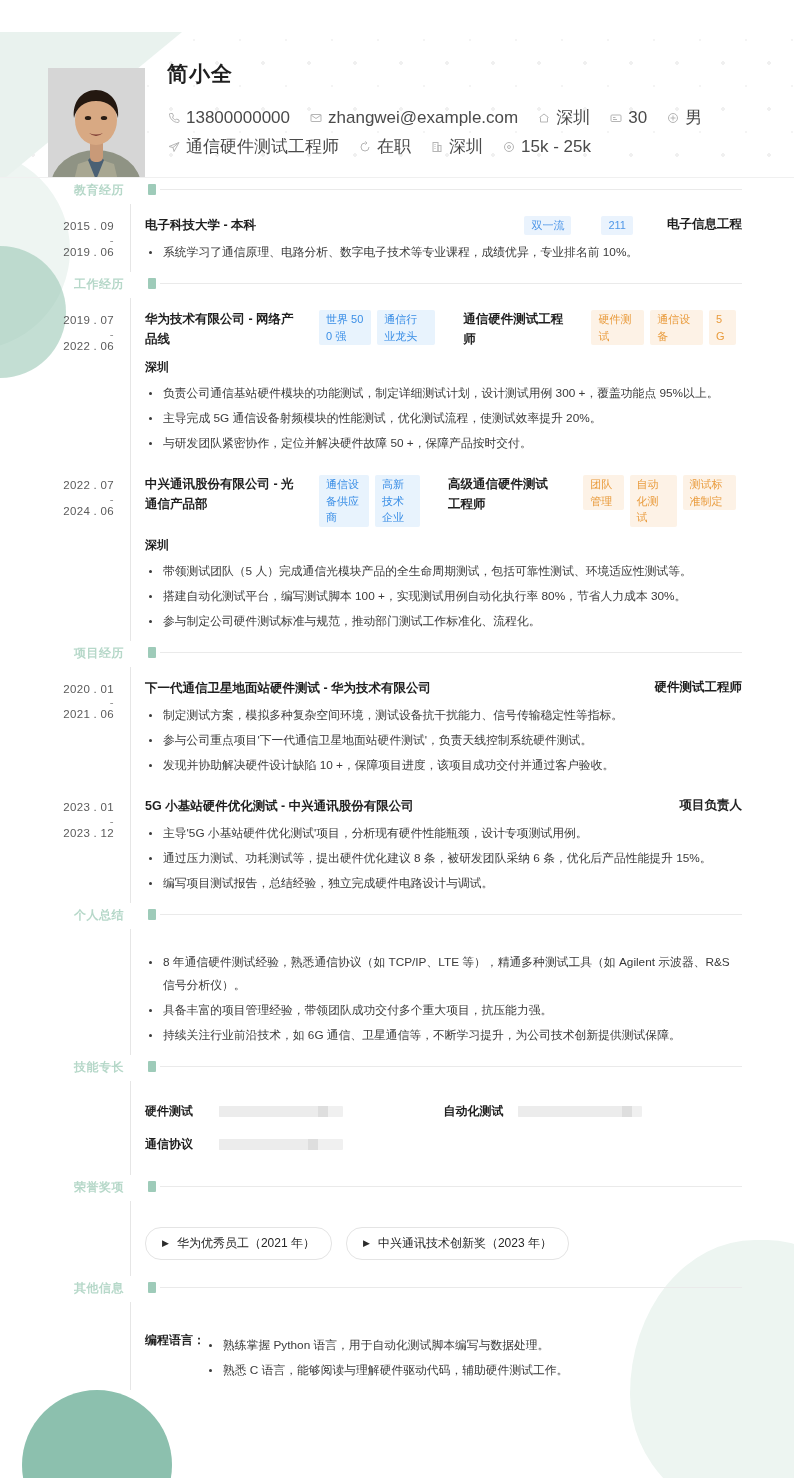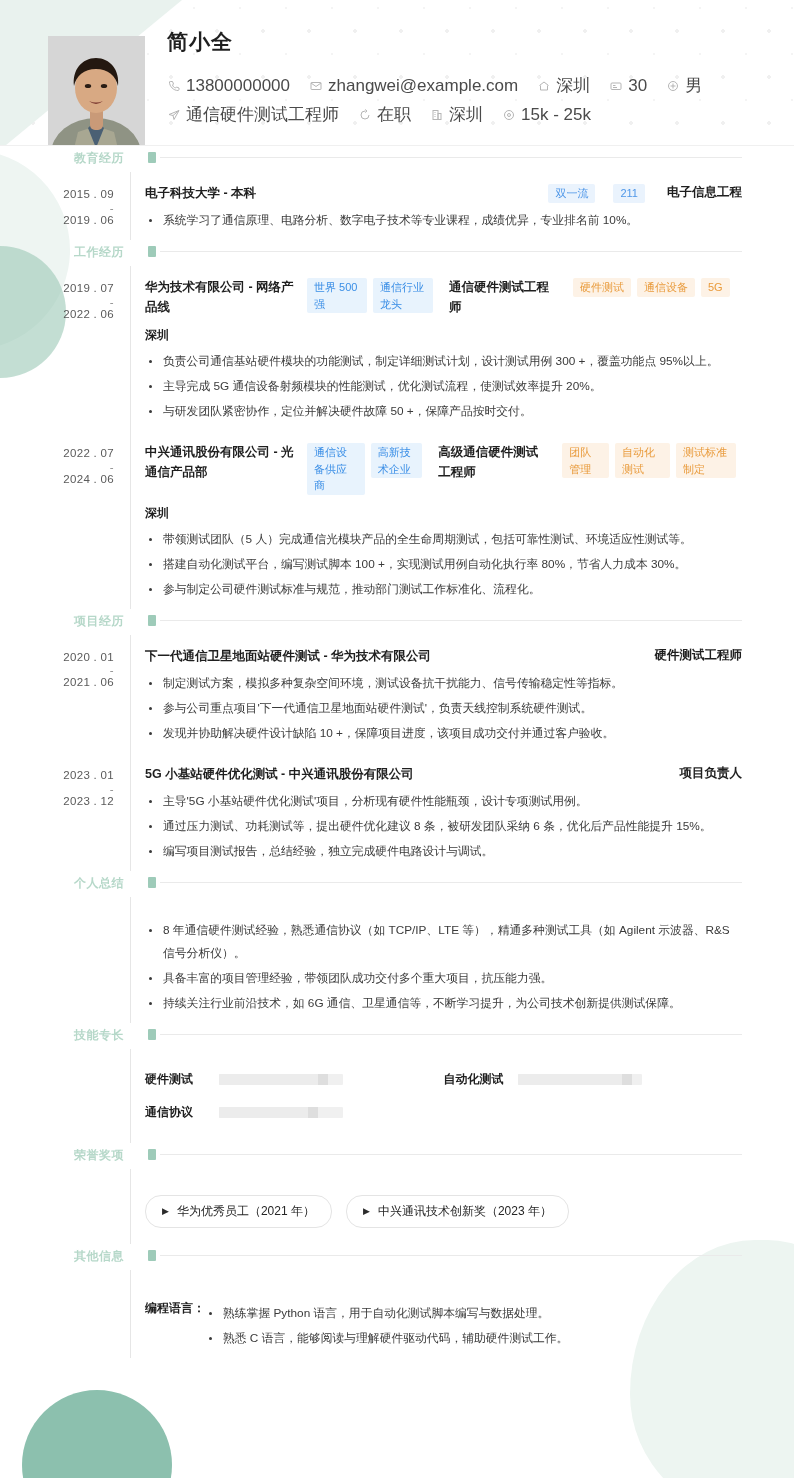--- a/index.html
+++ b/index.html
@@ -58,20 +58,21 @@
     padding: 18px 26px 0 0;
     display: flex;
     align-items: flex-start;
     background-image:
       radial-gradient(circle, #f0f0f0 1.6px, transparent 1.7px),
       radial-gradient(circle, #f4f4f4 1.2px, transparent 1.3px);
     background-size: 46px 46px, 46px 46px;
     background-position: 10px 8px, 33px 31px;
     border-bottom: 1px solid #f0f0f0;
     overflow: hidden;
+    margin-top: 32px;
   }
   .photo-wrap {
     position: relative;
     margin: 18px 22px 0 48px;
     width: 97px; height: 125px;
     flex: 0 0 auto;
     background: #d4d4d4;
     overflow: hidden;
   }
   .photo-wrap svg { display: block; width: 100%; height: 100%; }
@@ -161,21 +162,21 @@
     border-left: 1px solid #e6e6e6;
     padding: 12px 52px 6px 14px;
     min-height: 30px;
   }
   .section.no-date .entry-body { padding-top: 16px; }
 
   .row-title {
     display: flex;
     align-items: flex-start;
     flex-wrap: nowrap;
-    gap: 4px;
+    gap: 16px;
     margin-bottom: 2px;
   }
   .org {
     font-size: 12.5px;
     font-weight: 700;
     color: #1f1f1f;
     line-height: 1.55;
     max-width: 150px;
   }
   .org.wide { max-width: none; flex: 1 1 auto; }

